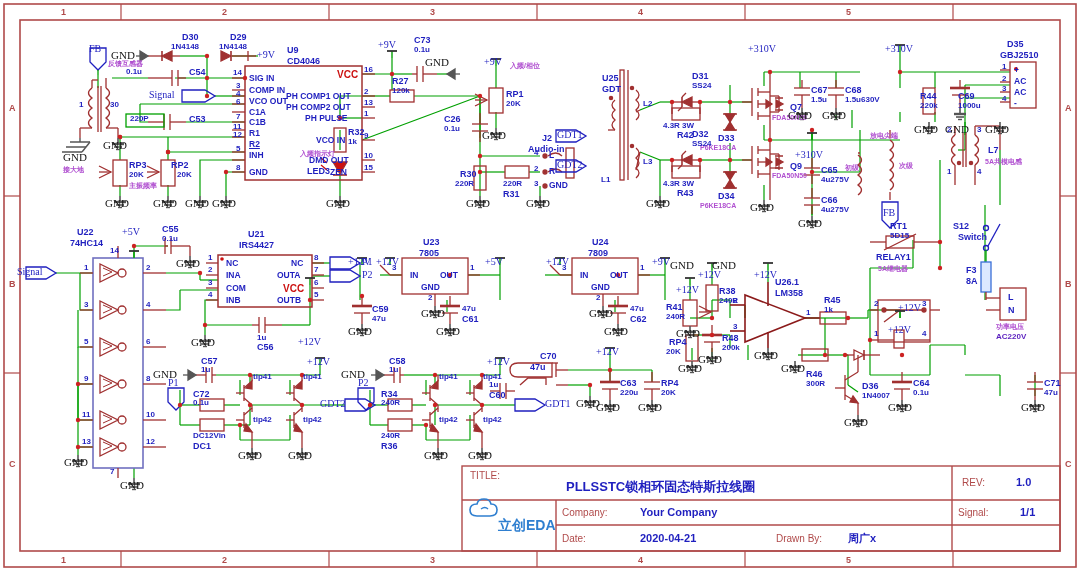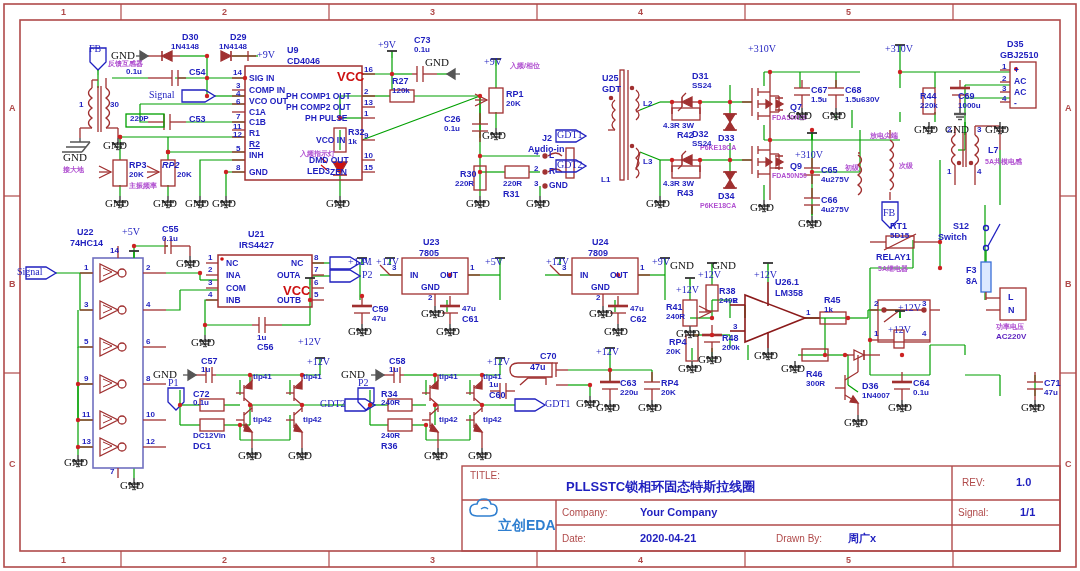--- a/index.html
+++ b/index.html
@@ -5,21 +5,21 @@
   html,body{margin:0;padding:0;background:#fff;}
   body{width:1080px;height:571px;overflow:hidden;font-family:"Liberation Serif",serif;}
   #sheet{position:relative;width:1080px;height:571px;background:#ffffff;}
   svg.layer{position:absolute;left:0;top:0;width:1080px;height:571px;pointer-events:none;}
   
   .t{position:absolute;white-space:nowrap;line-height:1;}
   .ref{color:#1f1fbf;font-family:"Liberation Sans",sans-serif;font-size:9px;font-weight:bold;}
   .refs{color:#1f1fbf;font-family:"Liberation Sans",sans-serif;font-size:8px;font-weight:bold;}
   .pin{color:#1f1fbf;font-family:"Liberation Sans",sans-serif;font-size:8px;font-weight:bold;}
   .pinname{color:#1f1fbf;font-family:"Liberation Sans",sans-serif;font-size:8.5px;font-weight:bold;}
-  .pinvcc{color:#cc1111;font-family:"Liberation Sans",sans-serif;font-size:13px;font-weight:bold;}
+  .pinvcc{color:#cc1111;font-family:"Liberation Sans",sans-serif;font-size:10px;font-weight:bold;}
   .gnd{color:#111;font-family:"Liberation Serif",serif;font-size:11px;}
   .net{color:#1f1fbf;font-family:"Liberation Serif",serif;font-size:10px;}
   .cn{color:#b050d0;font-family:"Liberation Sans",sans-serif;font-size:7px;font-weight:bold;}
   .cnb{color:#5a1fbf;font-family:"Liberation Sans",sans-serif;font-size:8px;font-weight:bold;}
   .zone{color:#b04a4a;font-family:"Liberation Sans",sans-serif;font-size:9px;font-weight:bold;}
   .tb-l{color:#b04a4a;font-family:"Liberation Sans",sans-serif;font-size:10px;}
   .tb-v{color:#1f1fbf;font-family:"Liberation Sans",sans-serif;font-size:11px;font-weight:bold;}
   .tb-title{color:#1f1fbf;font-family:"Liberation Sans",sans-serif;font-size:13px;font-weight:bold;}
   .logo{color:#2f7fd0;font-family:"Liberation Sans",sans-serif;font-size:14px;font-weight:bold;}
 </style>
@@ -1107,21 +1107,21 @@
 <div class="t refs" style="left:126px;top:68px;">0.1u</div>
 <div class="t ref" style="left:189px;top:68px;">C54</div>
 <div class="t refs" style="left:130px;top:115px;">220P</div>
 <div class="t ref" style="left:189px;top:115px;">C53</div>
 
 <div class="t net" style="left:149px;top:90px;">Signal</div>
 
 <div class="t ref" style="left:129px;top:161px;">RP3</div>
 <div class="t refs" style="left:129px;top:171px;">20K</div>
 <div class="t cn" style="left:129px;top:182px;">主振频率</div>
-<div class="t ref" style="left:162px;top:161px;font-style:italic;">RP2</div>
+<div class="t ref" style="left:171px;top:161px;">RP2</div>
 <div class="t refs" style="left:177px;top:171px;">20K</div>
 <div class="t gnd" style="left:105px;top:198px;">GND</div>
 <div class="t gnd" style="left:153px;top:198px;">GND</div>
 <div class="t gnd" style="left:185px;top:198px;">GND</div>
 <div class="t gnd" style="left:212px;top:198px;">GND</div>
 
 <div class="t ref" style="left:287px;top:46px;">U9</div>
 <div class="t ref" style="left:287px;top:57px;">CD4046</div>
 <div class="t pin" style="left:233px;top:69px;">14</div>
 <div class="t pinname" style="left:249px;top:74px;">SIG IN</div>
@@ -1262,21 +1262,21 @@
 <div class="t pin" style="left:977px;top:168px;">4</div>
 <div class="t ref" style="left:890px;top:222px;">RT1</div>
 <div class="t refs" style="left:890px;top:232px;">5D15</div>
 <div class="t ref" style="left:876px;top:253px;">RELAY1</div>
 <div class="t cn" style="left:878px;top:265px;">5A继电器</div>
 <div class="t pin" style="left:874px;top:300px;">2</div>
 <div class="t pin" style="left:922px;top:300px;">3</div>
 <div class="t pin" style="left:874px;top:330px;">1</div>
 <div class="t pin" style="left:922px;top:330px;">4</div>
 <div class="t ref" style="left:953px;top:222px;">S12</div>
-<div class="t ref" style="left:926px;top:233px;padding-left:12px;">Switch</div>
+<div class="t ref" style="left:946px;top:233px;padding-left:12px;">Switch</div>
 <div class="t ref" style="left:966px;top:266px;">F3</div>
 <div class="t ref" style="left:966px;top:277px;">8A</div>
 <div class="t ref" style="left:1008px;top:293px;">L</div>
 <div class="t ref" style="left:1008px;top:306px;">N</div>
 <div class="t cn" style="left:996px;top:323px;">功率电压</div>
 <div class="t cnb" style="left:996px;top:333px;">AC220V</div>
 <div class="t net" style="left:888px;top:325px;">+12V</div>
 <div class="t ref" style="left:843px;top:360px;"></div>
 <div class="t ref" style="left:850px;top:371px;"></div>
 <div class="t ref" style="left:862px;top:382px;">D36</div>

